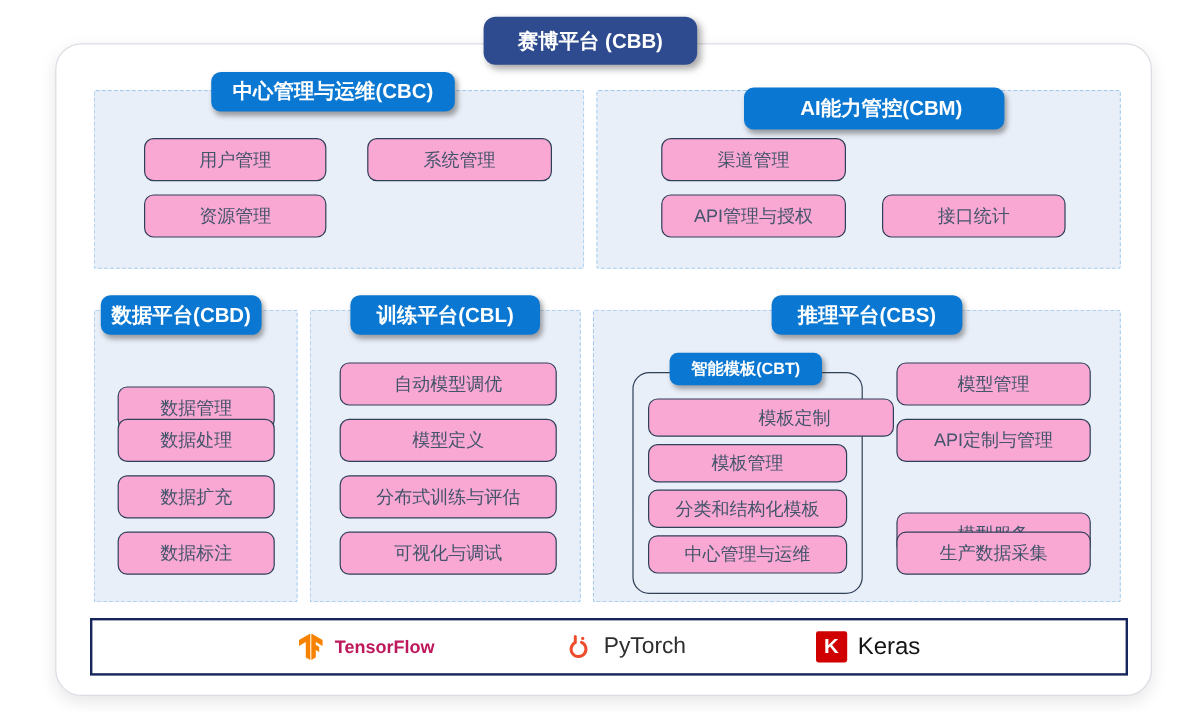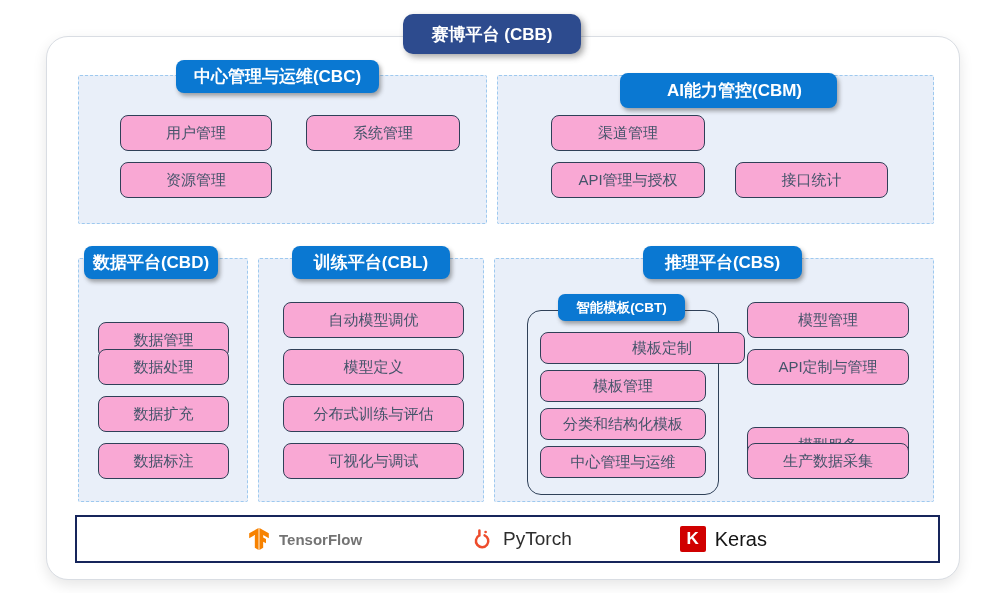--- a/index.html
+++ b/index.html
@@ -68,21 +68,21 @@
   .fw-bar{
     position:absolute;
     left:75px; top:515px; width:865px; height:48px;
     background:#ffffff;
     border:2px solid #16255b;
     display:flex; align-items:center; justify-content:center;
     gap:108px;
     box-sizing:border-box;
   }
   .fw{display:flex; align-items:center; gap:9px;}
-  .fw-tf-text{font-size:15px; font-weight:bold; color:#737373;}
+  .fw-tf-text{font-size:15px; font-weight:bold; color:#be185d;}
   .fw-pt-text{font-size:19px; color:#2d2d2d;}
   .fw-keras-text{font-size:20px; color:#141414;}
   .keras-badge{
     width:26px; height:26px;
     background:#d00000; color:#ffffff;
     border-radius:2px;
     display:flex; align-items:center; justify-content:center;
     font-size:17px; font-weight:bold;
   }
 </style>

